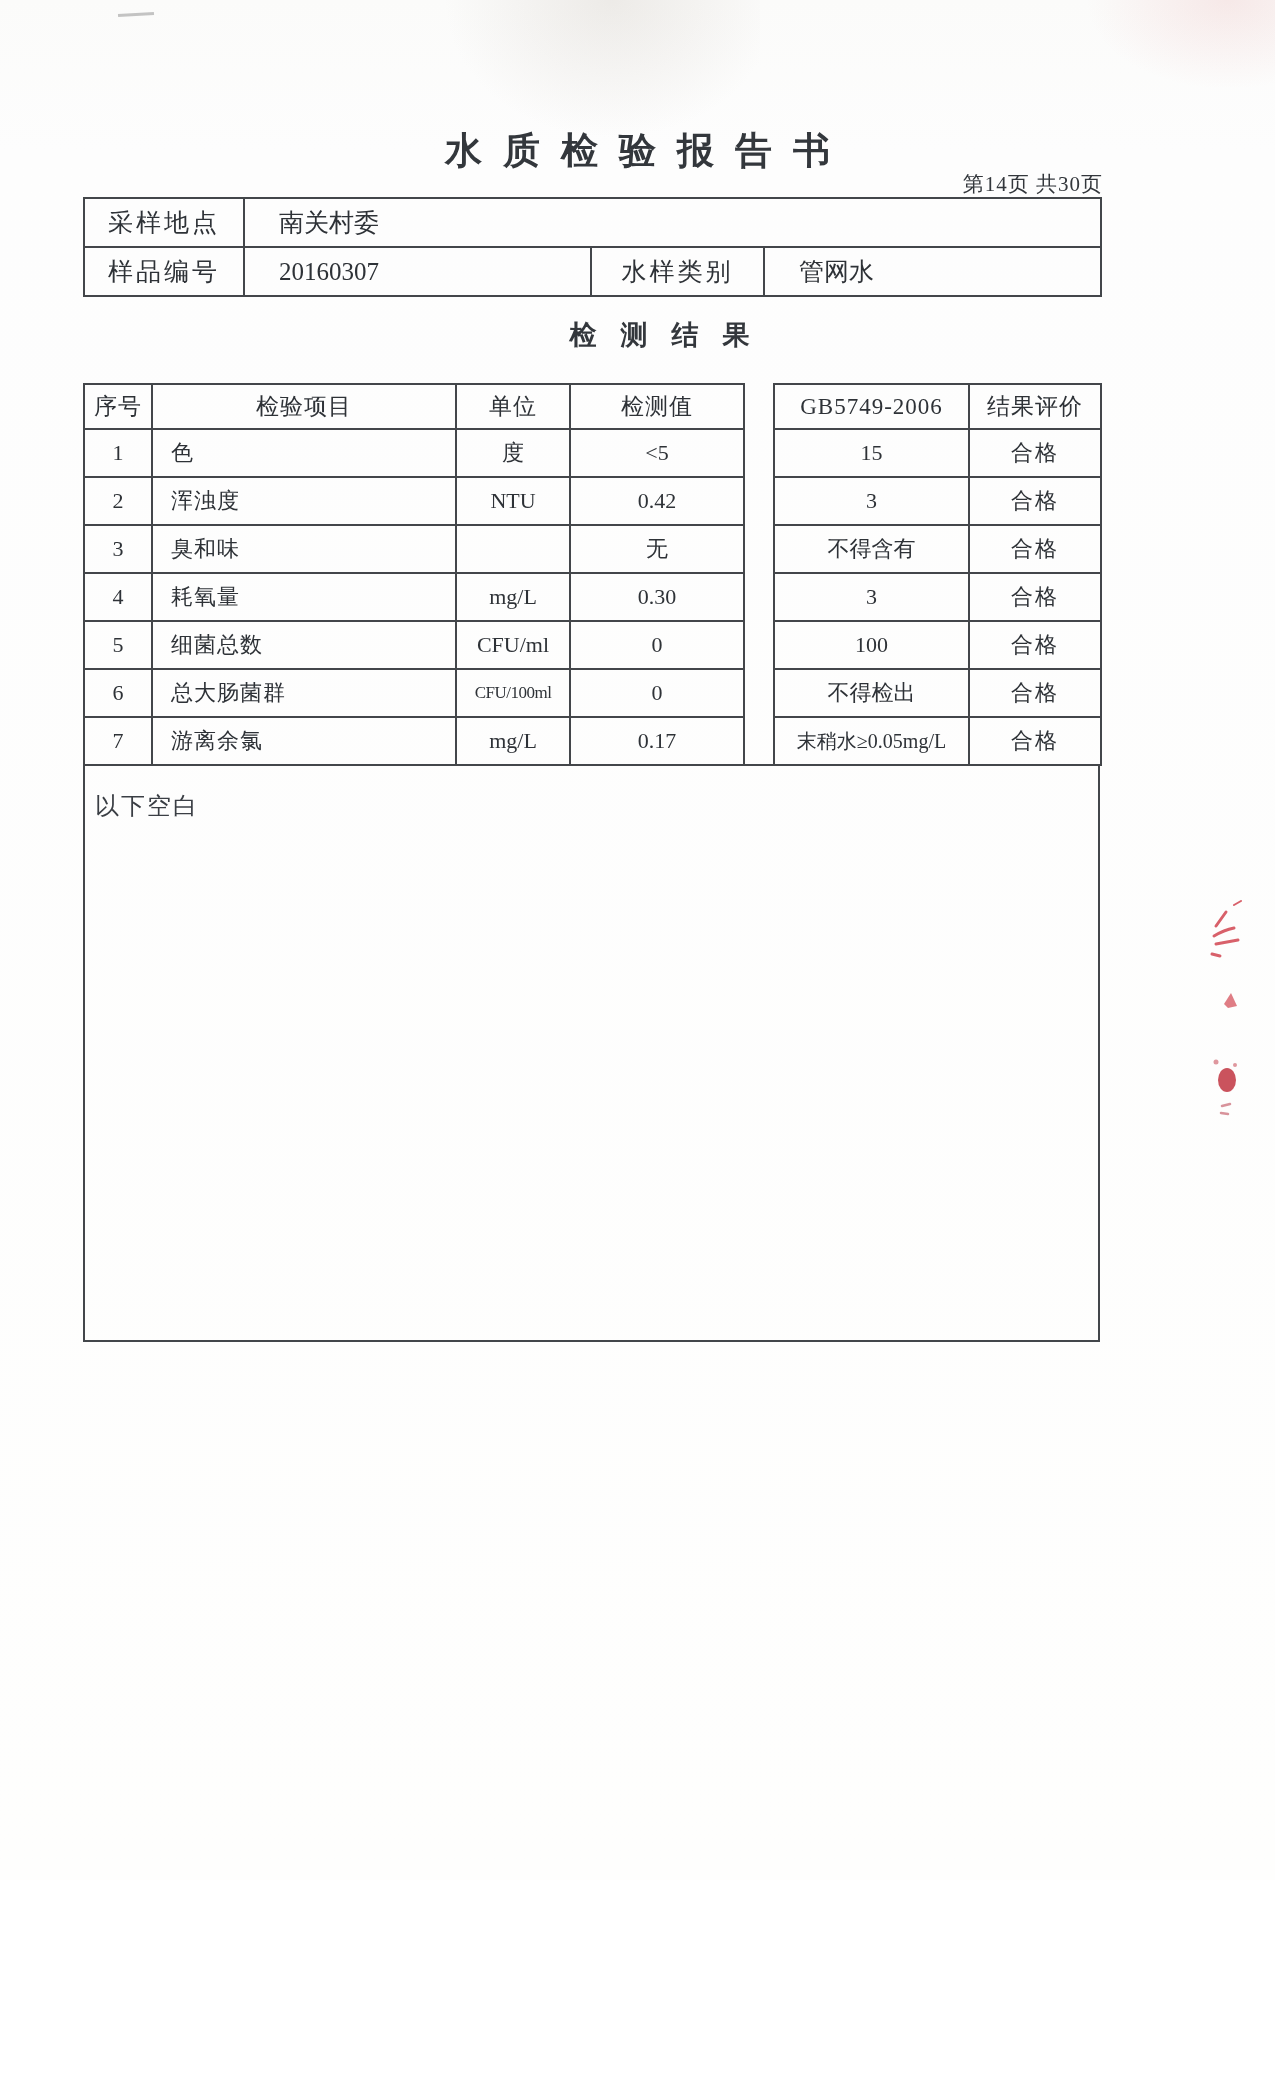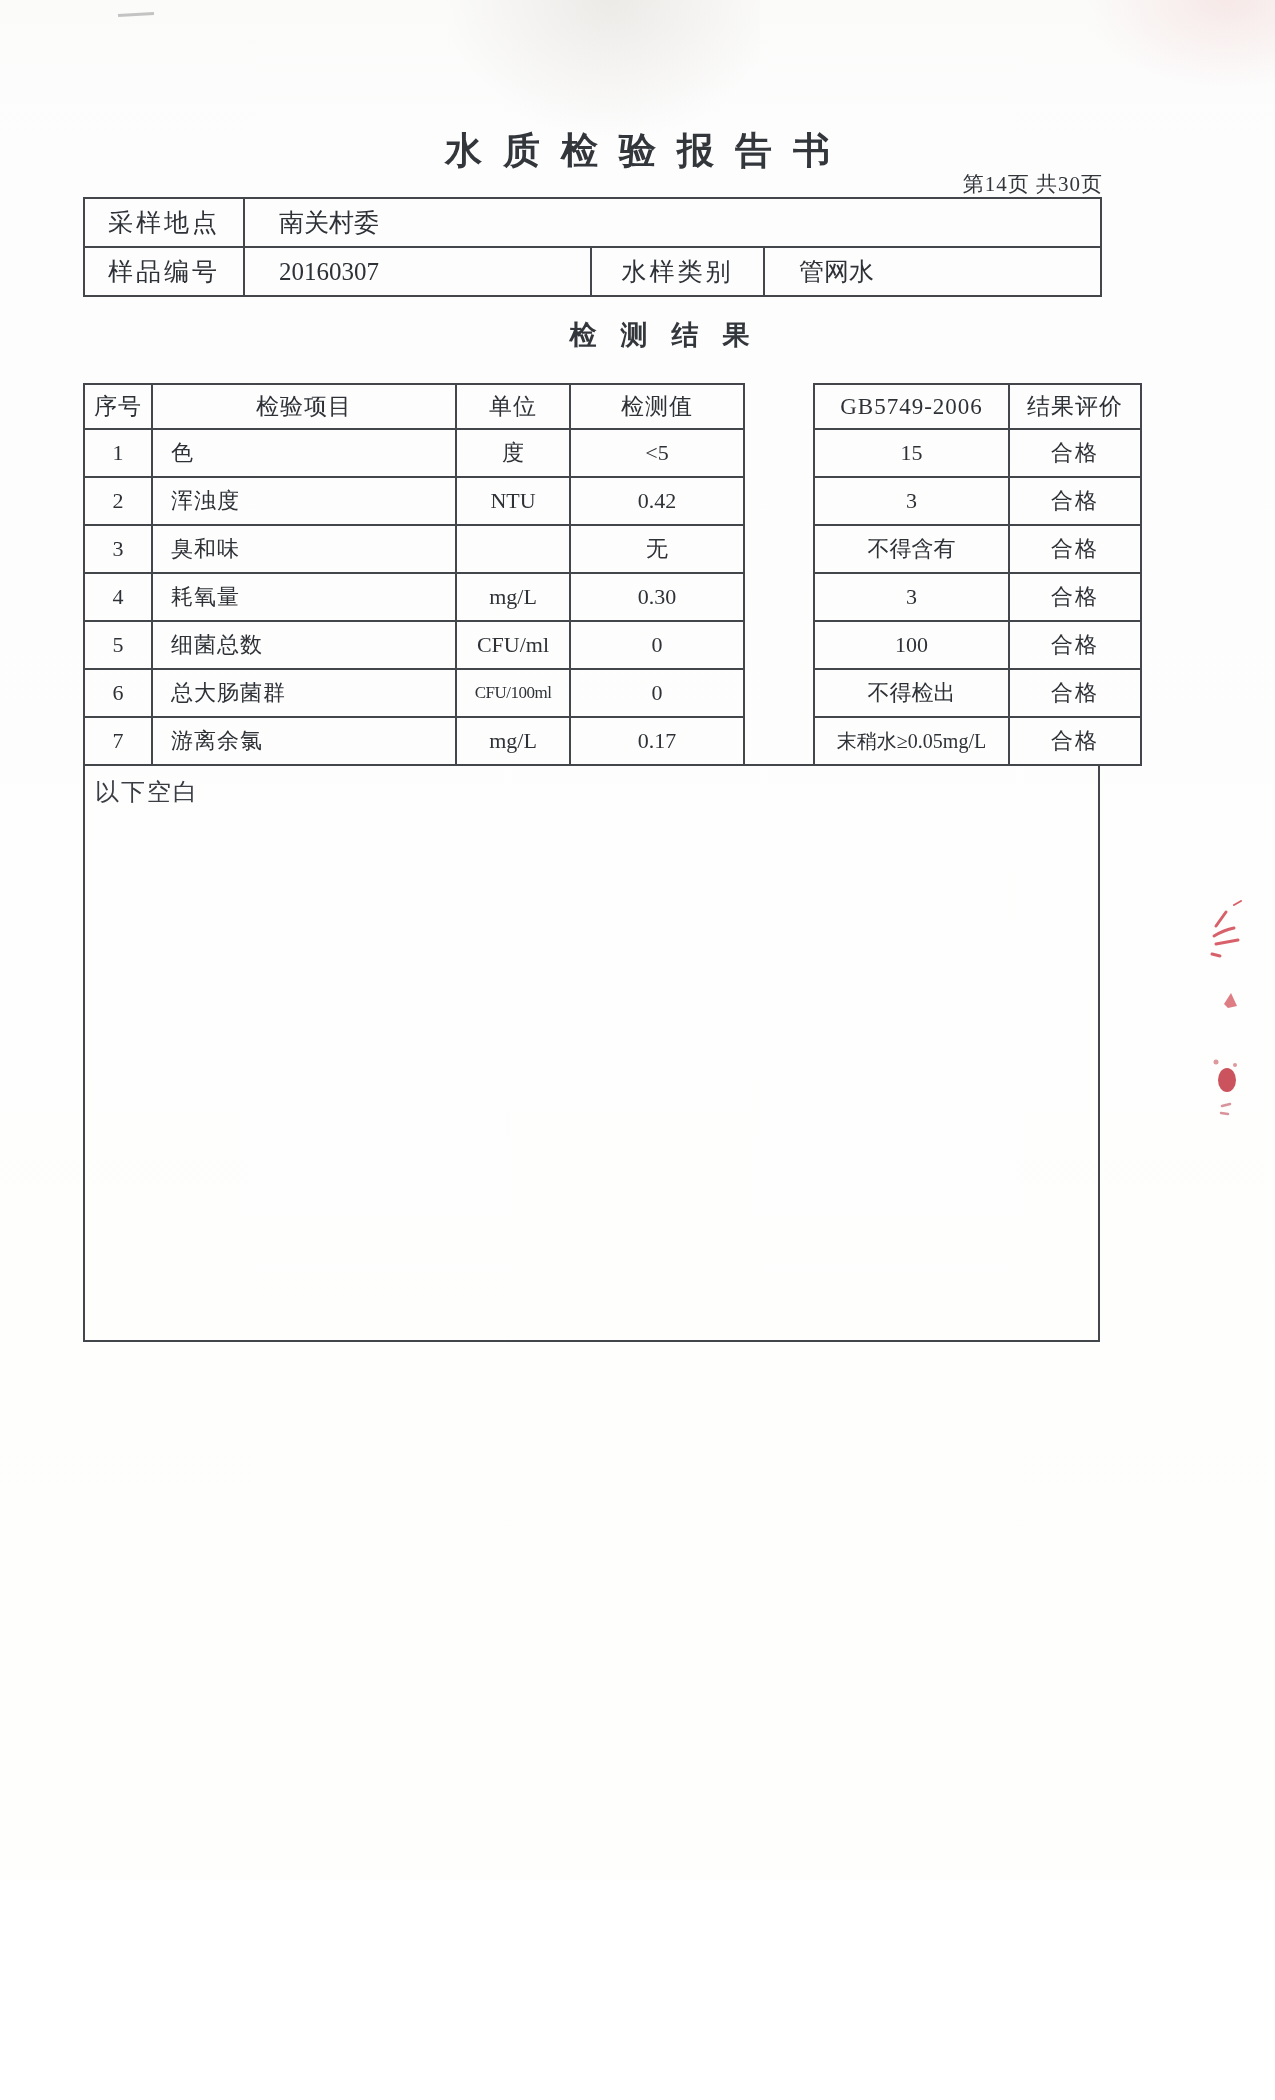--- a/index.html
+++ b/index.html
@@ -51,38 +51,38 @@
     border:2px solid #43464a; font-weight:normal;
     overflow:hidden; white-space:nowrap;
   }
 
   .info-table { left:83px; top:197px; width:1017px; }
   .info-table td { height:45px; font-size:25px; }
   .cell-label { text-align:center; letter-spacing:3px;border-radius:7px; }
   .cell-value { text-align:left; padding-left:34px; }
 
   .results-left  { left:83px;  top:383px; width:660px; }
-  .results-right { left:773px; top:383px; width:327px;margin-left:40px; }
+  .results-right { left:773px; top:383px; width:327px; }
   .results-left th, .results-right th { height:41px; font-size:23px; text-align:center; letter-spacing:1px; }
   .results-left td, .results-right td { height:44px; font-size:22px; }
   .col-no     { text-align:center; }
   .col-item   { text-align:left; padding-left:18px; letter-spacing:1px; }
   .col-unit   { text-align:center; font-size:21px; }
   .col-unit.condensed { font-size:17px; letter-spacing:-0.5px; }
   .col-value  { text-align:center; }
   .col-limit  { text-align:center;border-radius:12px; }
   .col-limit.long { font-size:20px; }
   .col-eval   { text-align:center; letter-spacing:2px; }
 
   .blank-box {
     position:absolute; left:83px; top:764px; width:1013px; height:574px;
     border:2px solid #43464a; background:transparent;
   }
   .blank-note {
-    display:inline-block; margin:10px 0 0 10px;
+    display:inline-block; margin:24px 0 0 10px;
     font-size:24px; letter-spacing:2px; color:#3a3e44;
   }
 </style>
 </head>
 <body>
 
 <div class="page">
 
   <div class="smudge-top-center"></div>
   <div class="smudge-top-right"></div>

